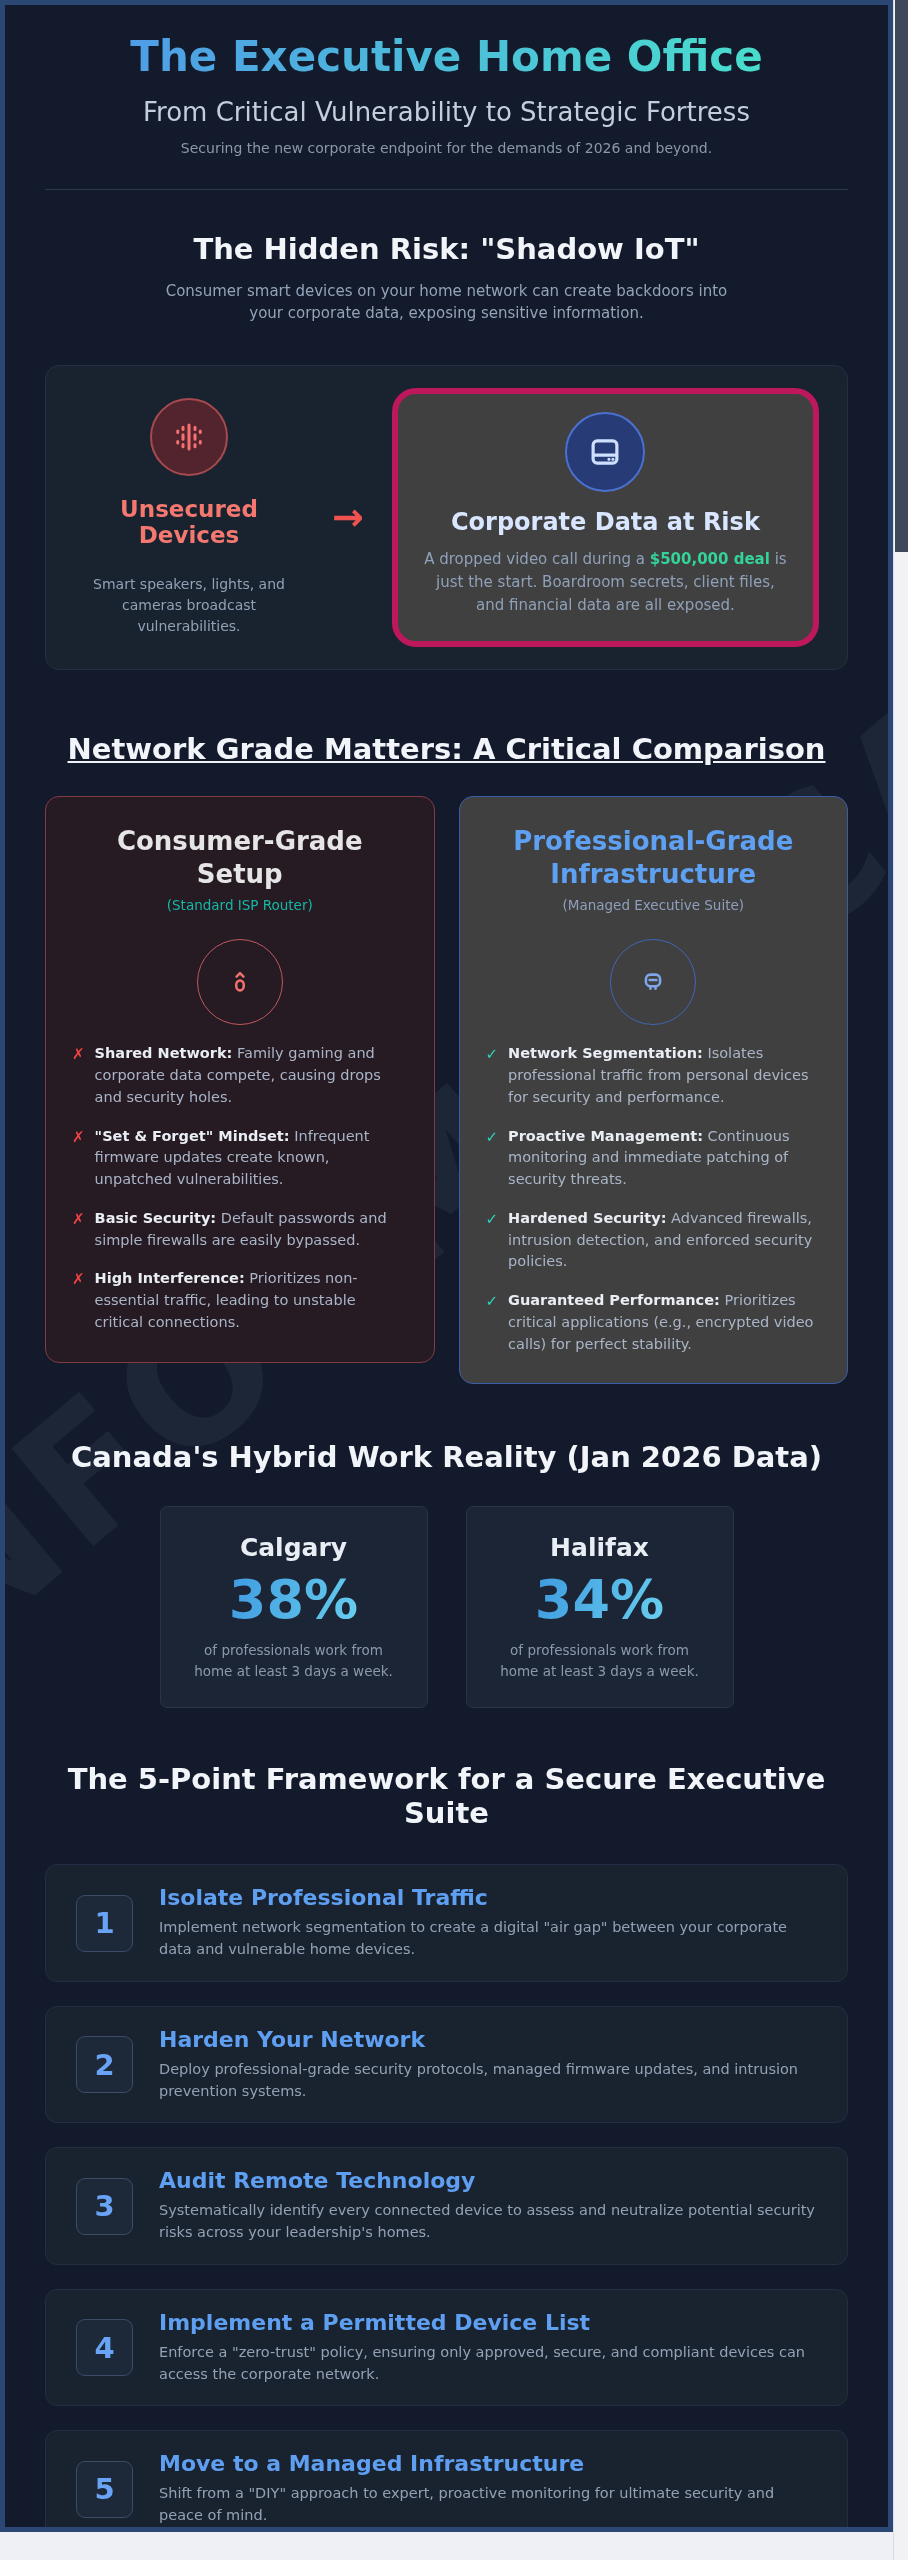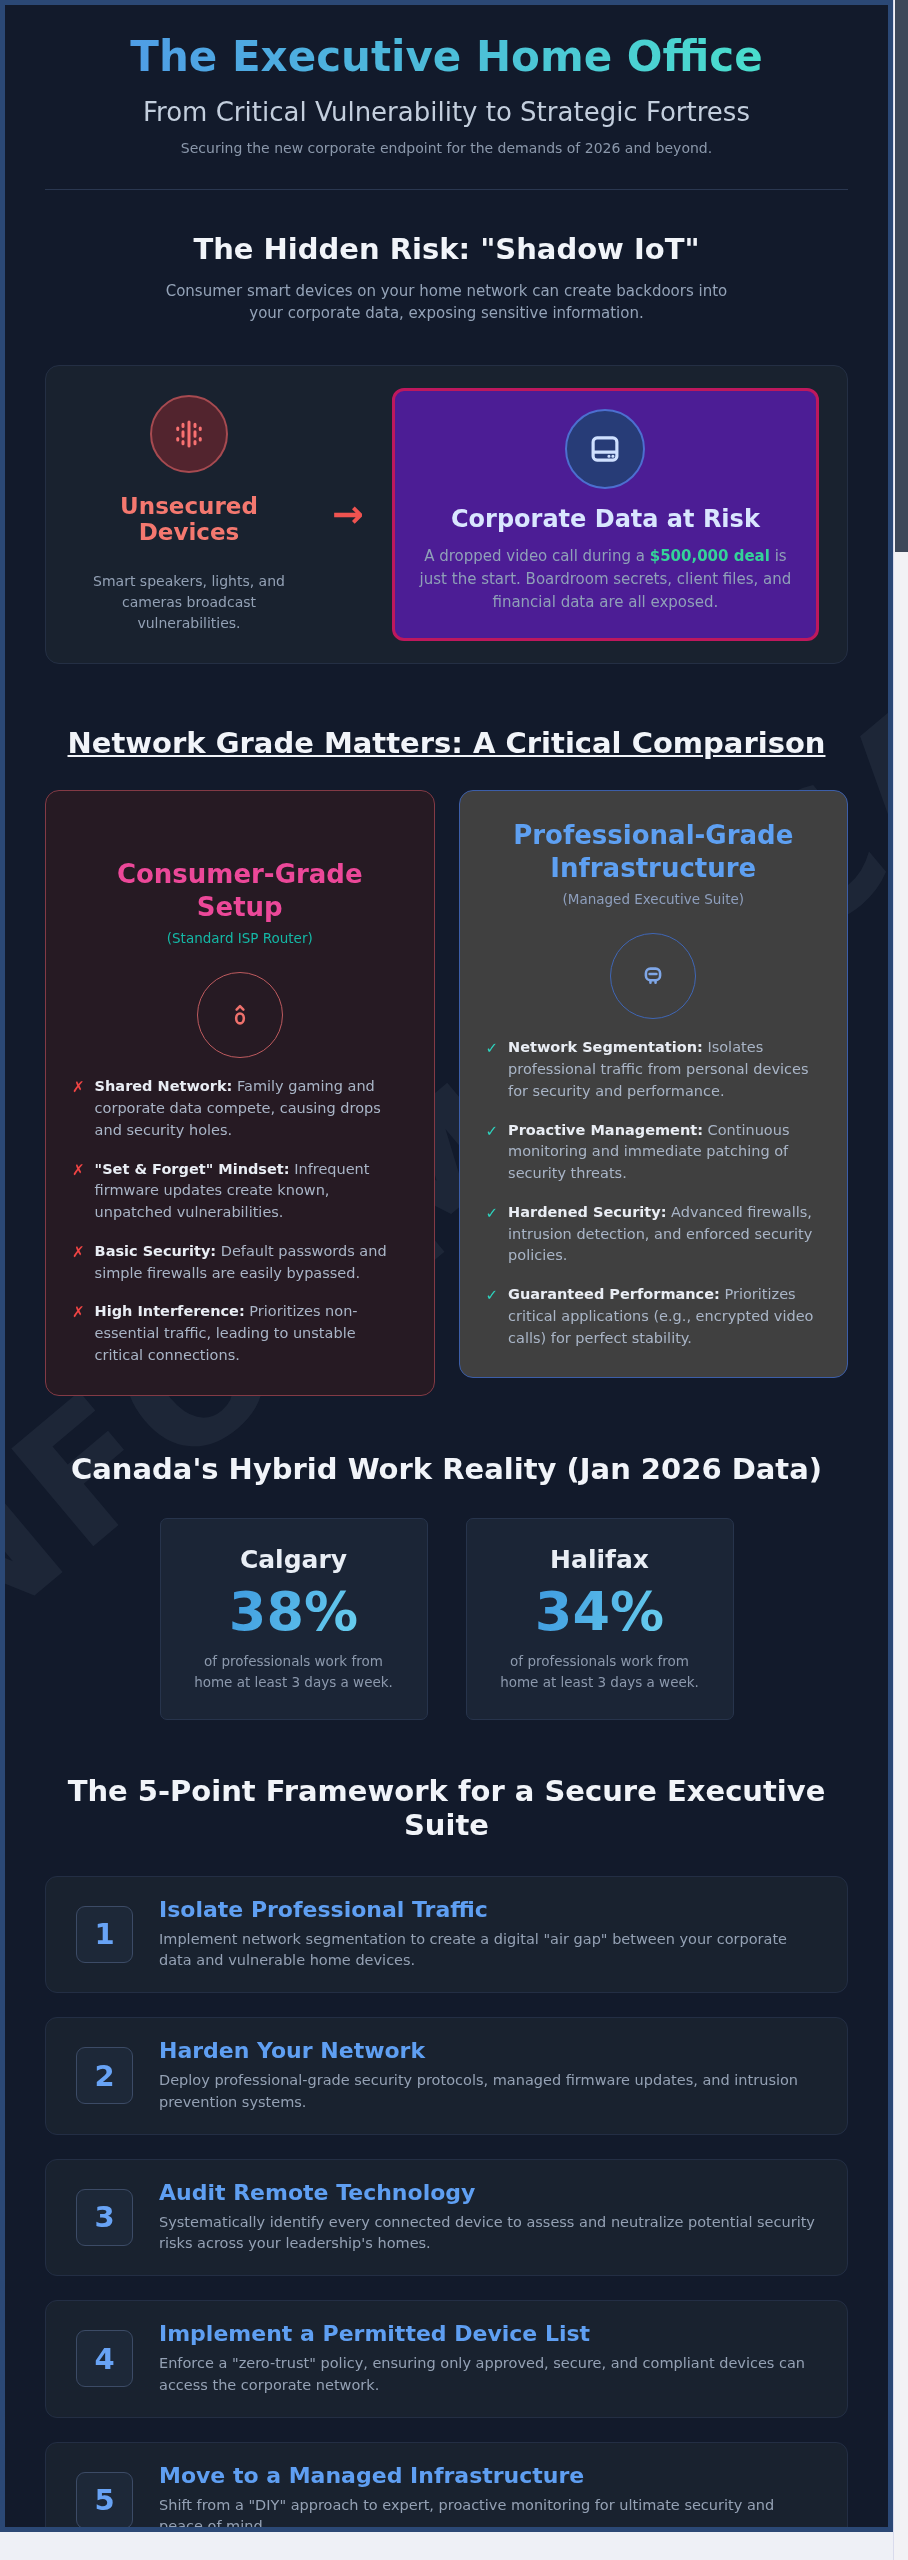--- a/index.html
+++ b/index.html
@@ -67,38 +67,38 @@
   .icon-circle {
     border-radius: 50%; display: flex; align-items: center; justify-content: center; margin: 0 auto;
   }
   .risk-source .icon-circle {
     width: 78px; height: 78px; background: #52242e; border: 2px solid #a64a50; color: #f87171;
   }
   .risk-source-title { margin-top: 20px; font-size: 23px; font-weight: bold; color: #f4786f; }
   .risk-source-desc  { margin-top: 26px; font-size: 14px; line-height: 1.5; color: #93a1b5; }
   .risk-arrow { font-size: 38px; color: #ef5350; flex-shrink: 0; font-weight: bold; }
   .risk-target {
-    flex: 1; background: #4c1d95; border: 3px solid #be185d; border-radius: 12px;
+    flex: 1; background: #404040; border: 6px solid #be185d; border-radius: 24px;
     padding: 18px 24px 24px 24px; text-align: center;
   }
   .risk-target .icon-circle {
     width: 80px; height: 80px; background: #273c77; border: 2px solid #4c6fd0; color: #cfe0ff;
   }
   .risk-target-title { margin-top: 16px; font-size: 24px; font-weight: bold; color: #d9e6ff; }
   .risk-target-desc  { margin-top: 12px; font-size: 15px; line-height: 1.55; color: #8fa0b8; }
   .highlight-green   { color: #34d399; font-weight: bold; }
 
   
   .comparison-heading { margin-top: 62px; text-decoration: underline; }
   .comparison-row { display: flex; gap: 24px; margin-top: 30px; align-items: flex-start; }
   .comp-card { flex: 1; border-radius: 14px; padding: 28px 26px; }
   .comp-card.consumer { background: #261a23; border: 1.5px solid #833a45; }
   .comp-card.professional { background: #404040; border: 1.5px solid #3c5ea9; }
   .comp-title { text-align: center; font-size: 26px; font-weight: bold; line-height: 1.25; }
-  .comp-card.consumer .comp-title { color: #ec4899; margin-top: 39px; }
+  .comp-card.consumer .comp-title { color: #e5e5e5; }
   .comp-card.professional .comp-title { color: #5ea0f2; }
   .comp-subtitle { text-align: center; margin-top: 7px; font-size: 13.5px; }
   .comp-card.consumer .comp-subtitle { color: #14b8a6; }
   .comp-card.professional .comp-subtitle { color: #8e9fbd; }
   .comp-icon-circle { width: 86px; height: 86px; margin: 26px auto 6px auto; border-radius: 50%;
     display: flex; align-items: center; justify-content: center; }
   .comp-card.consumer .comp-icon-circle { border: 1.5px solid #bd5a5e; color: #ef716c; }
   .comp-card.professional .comp-icon-circle { border: 1.5px solid #3f66b5; color: #7fa7e8; }
   .comp-list { list-style: none; margin-top: 18px; }
   .comp-list li { display: flex; gap: 10px; margin-top: 17px; font-size: 14.5px; line-height: 1.5; }

